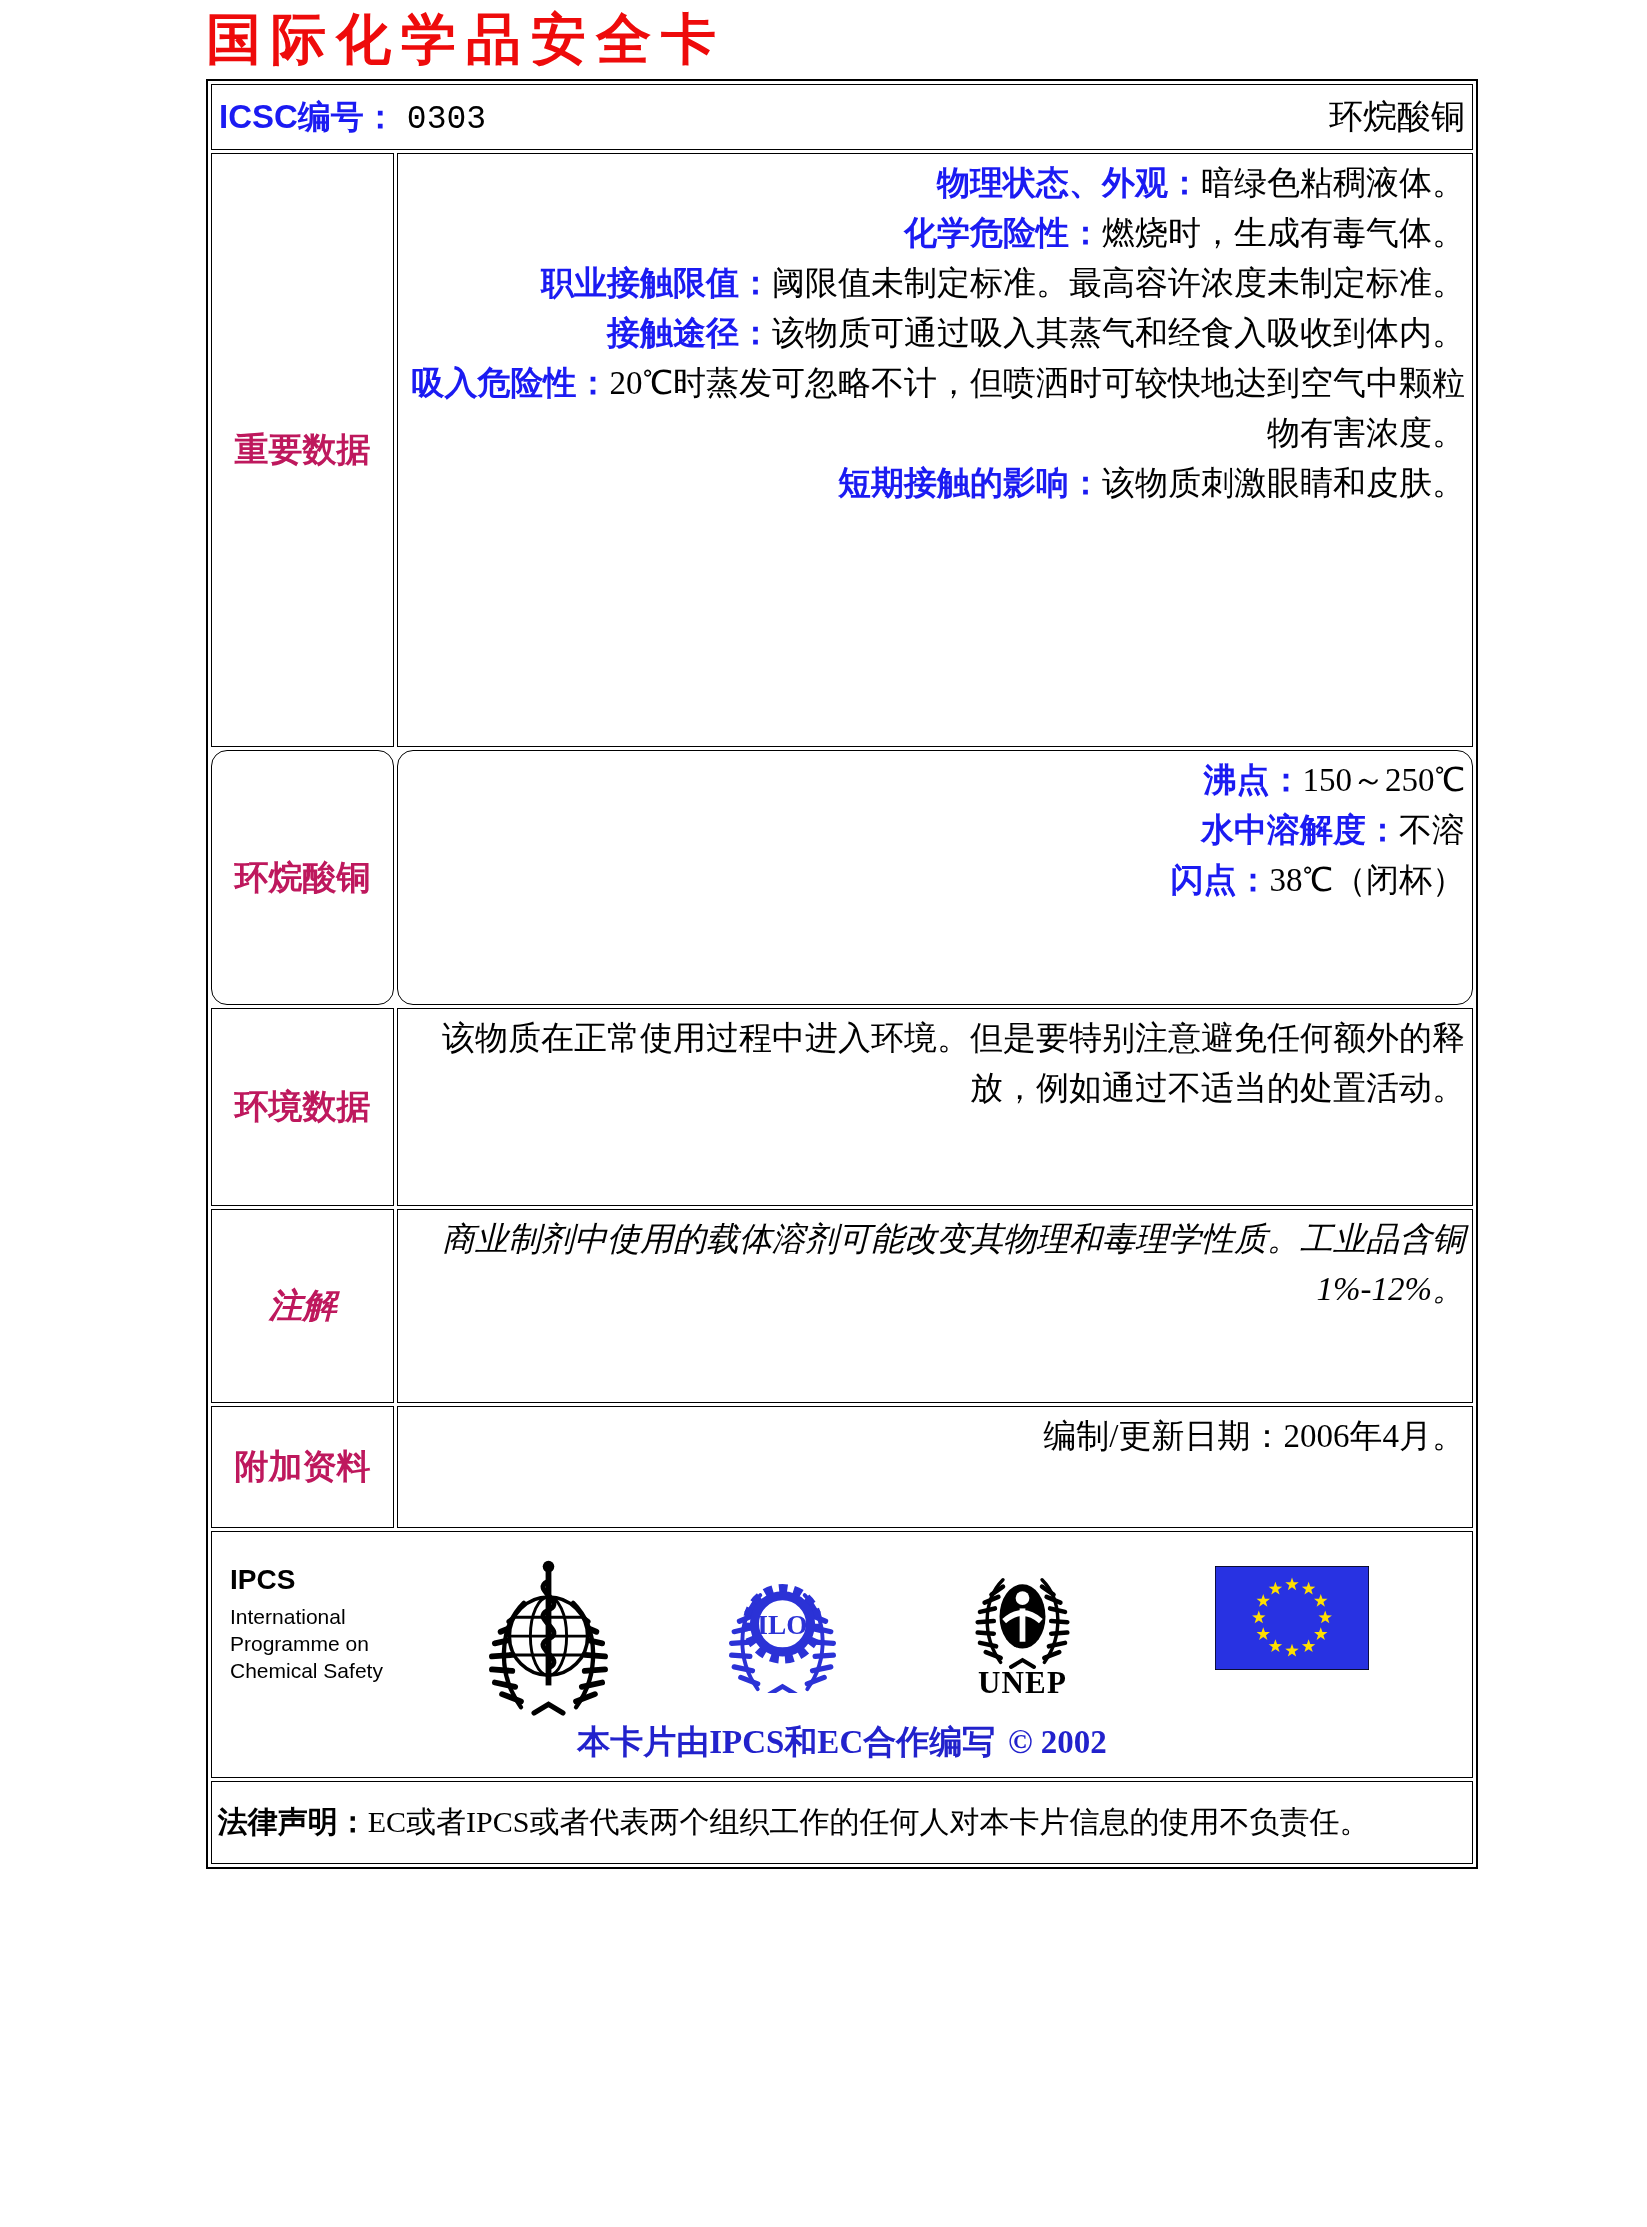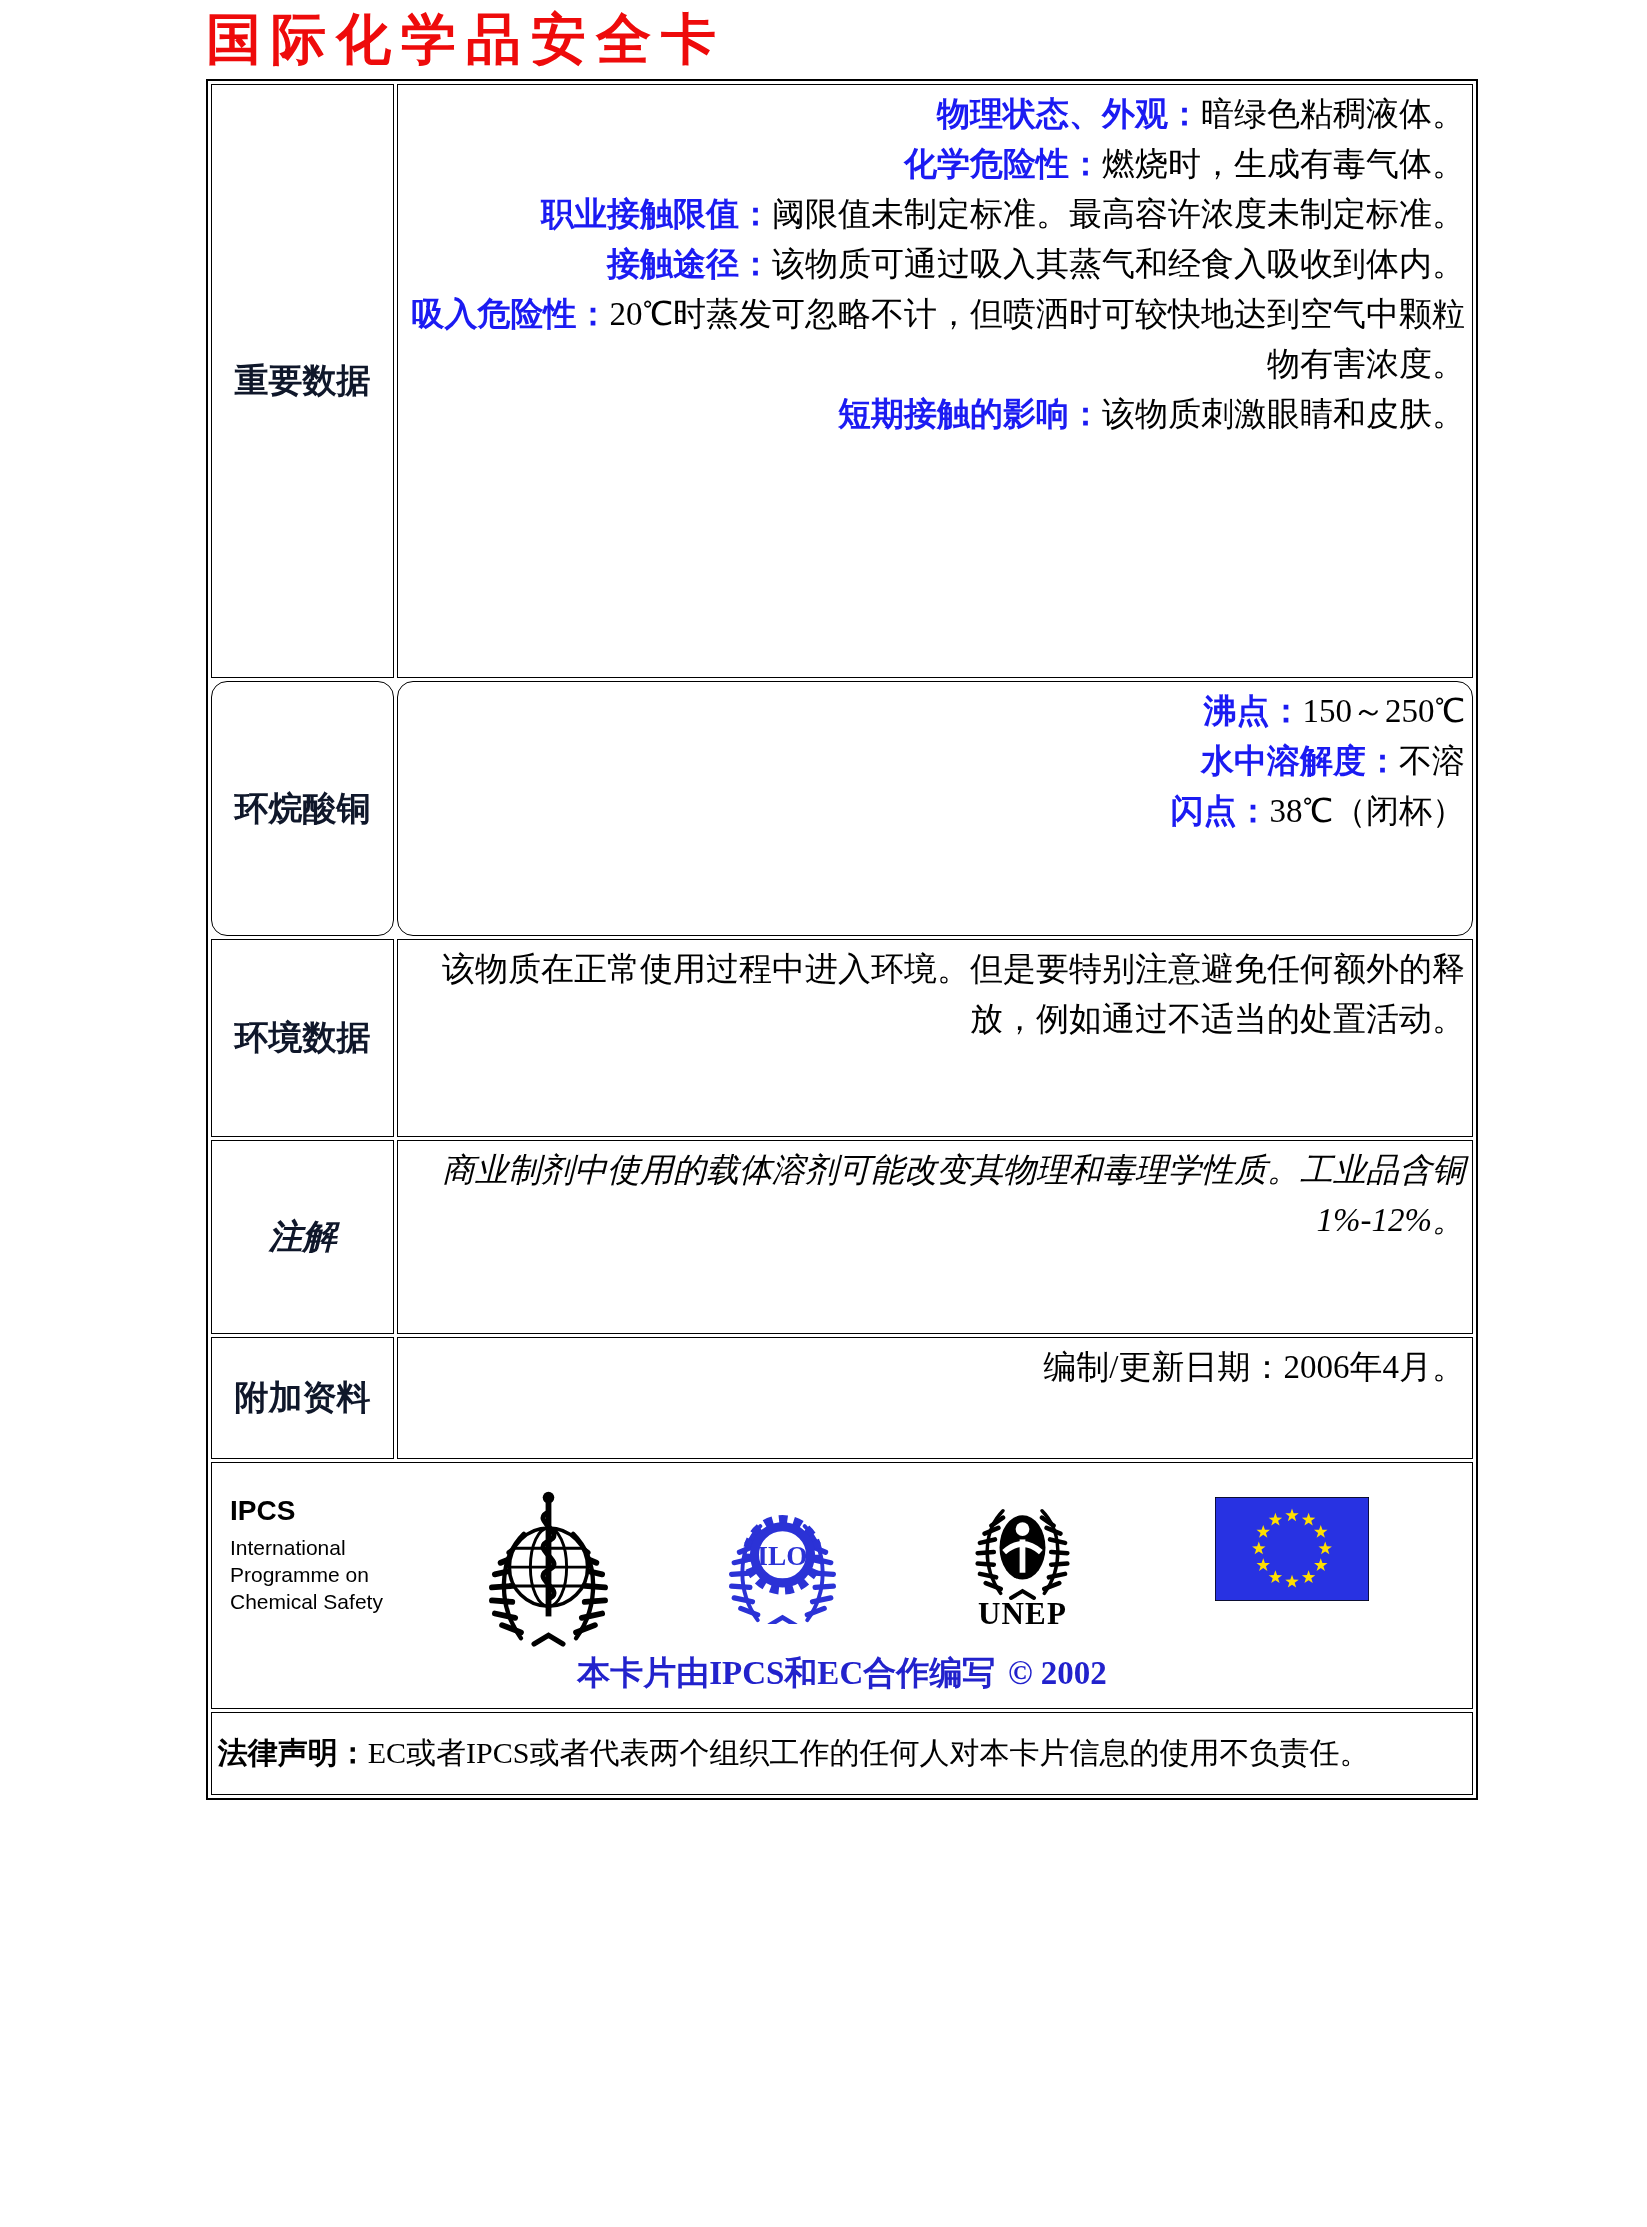--- a/index.html
+++ b/index.html
@@ -28,21 +28,21 @@
   td { border:1.4px solid #000; background:#fff; vertical-align:top; padding:4.2px 7px; }
 
   td.hdr { height:66px; vertical-align:middle; }
   .hdr-flex { display:flex; justify-content:space-between; align-items:center; width:100%; }
   .icsc-label { color:#1b1bf2; font-weight:bold; font-size:33px; font-family:"Liberation Sans",sans-serif; }
   .icsc-num { color:#000; font-size:33px; font-family:"Liberation Mono",monospace; margin-left:10px; }
   .chem-name { color:#000; font-size:34px; font-family:"Liberation Serif",serif; }
 
   td.rowlabel {
     vertical-align:middle; text-align:center;
-    color:#0f172a; font-weight:bold; font-size:34px;
+    color:#be185d; font-weight:bold; font-size:34px;
     font-family:"Liberation Sans",sans-serif;
   }
   td.content {
     font-family:"Liberation Serif",serif;
     font-size:33px; line-height:50px; color:#000;text-align:right;
   }
   .item { display:block; }
   .k {
     color:#1b1bf2; font-weight:bold;
     font-family:"Liberation Sans",sans-serif;
@@ -98,20 +98,30 @@
 
   <div class="doc-title">国际化学品安全卡</div>
 
   <table class="icsc">
     <colgroup>
         <col style="width:183px">
         <col>
       </colgroup>
 
     <tbody>
+        <tr>
+      <td class="hdr" colspan="2">
+        <div class="hdr-flex">
+          <span>
+            <span class="icsc-label">ICSC编号：</span><span class="icsc-num">0303</span>
+          </span>
+          <span class="chem-name">环烷酸铜</span>
+        </div>
+      </td>
+    </tr>
 
     <tr class="r-important">
       <td class="rowlabel">重要数据</td>
       <td class="content">
         <span class="item"><span class="k">物理状态、外观：</span><span>暗绿色粘稠液体。</span></span>
         <span class="item"><span class="k">化学危险性：</span><span>燃烧时，生成有毒气体。</span></span>
         <span class="item"><span class="k">职业接触限值：</span><span>阈限值未制定标准。最高容许浓度未制定标准。</span></span>
         <span class="item"><span class="k">接触途径：</span><span>该物质可通过吸入其蒸气和经食入吸收到体内。</span></span>
         <span class="item"><span class="k">吸入危险性：</span><span>20℃时蒸发可忽略不计，但喷洒时可较快地达到空气中颗粒物有害浓度。</span></span>
         <span class="item"><span class="k">短期接触的影响：</span><span>该物质刺激眼睛和皮肤。</span></span>

